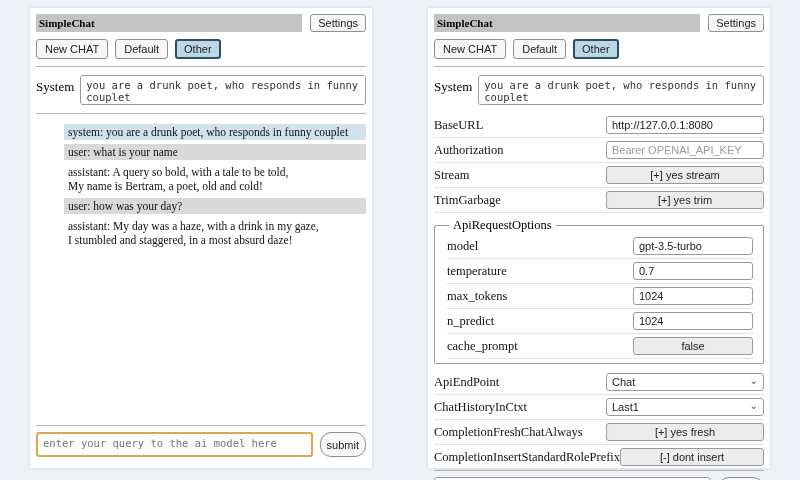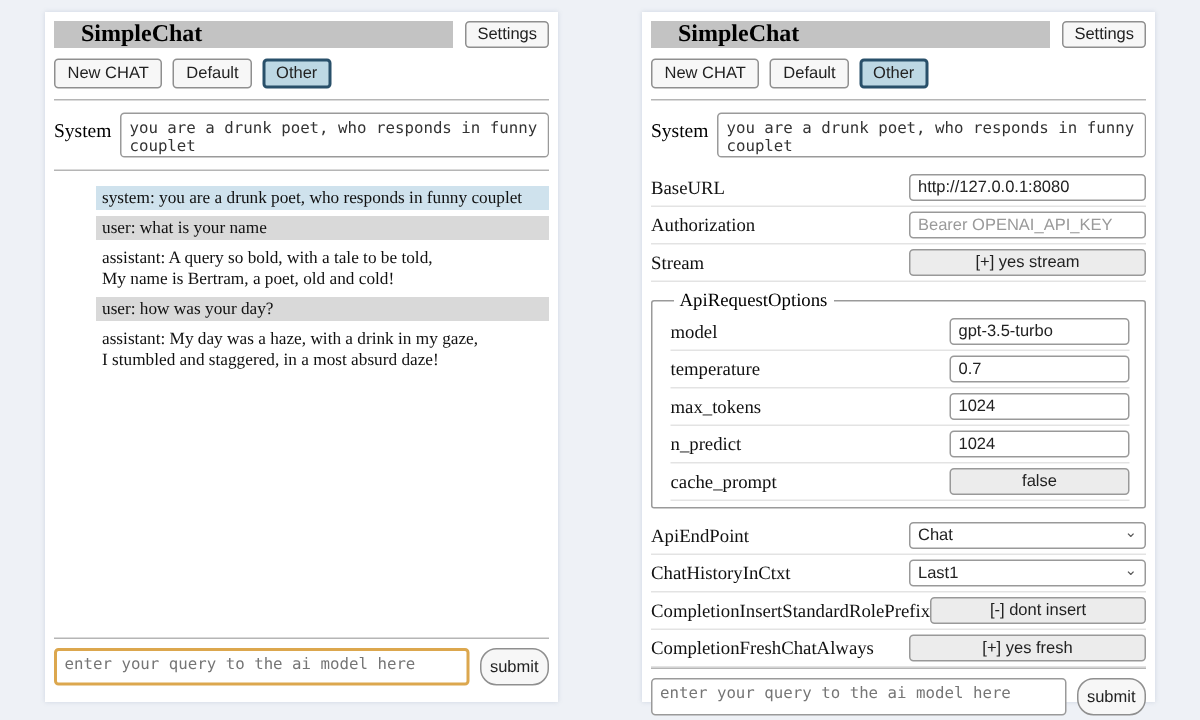--- a/index.html
+++ b/index.html
@@ -24,21 +24,21 @@
   .stage{display:flex;justify-content:space-between;padding:8px 30px 12px 30px;height:480px;}
   .panel{
     width:342px;height:460px;background:var(--panel-bg);
     padding:6px;display:flex;flex-direction:column;
     box-shadow:0 0 3px rgba(120,140,170,.25);
   }
   
   .header-row{display:flex;align-items:stretch;gap:8px;}
   .title-bar{
     flex:1;background:var(--titlebar-bg);
-    font-weight:bold;font-size:16px;padding:2px 18px;line-height:14px;
+    font-weight:bold;font-size:11px;padding:2px 3px;line-height:14px;
   }
   button{
     font-family:"Liberation Sans", sans-serif;font-size:11px;
     background:#f7f7f7;border:1px solid #8f8f8f;border-radius:3px;
     padding:2px 7px;color:#222;
   }
   .session-row{display:flex;gap:7px;margin-top:7px;}
   .session-row button{padding:3px 8px;text-align:right;}
   .session-row button.active{
     background:var(--active-session-bg);
@@ -161,20 +161,24 @@
             <input class="ctrl" value="http://127.0.0.1:8080" style="">
           </div>
           <div class="set-row">
             <span class="lbl">Authorization</span>
             <input class="ctrl" placeholder="Bearer OPENAI_API_KEY" style="">
           </div>
           <div class="set-row">
             <span class="lbl">Stream</span>
             <button class="ctrl">[+] yes stream</button>
           </div>
+          <div class="set-row">
+            <span class="lbl">TrimGarbage</span>
+            <button class="ctrl">[+] yes trim</button>
+          </div>
         </div>
       <fieldset class="api-opts">
         <legend>ApiRequestOptions</legend>
         <div>
             <div class="set-row">
               <span class="lbl">model</span>
               <input class="ctrl" value="gpt-3.5-turbo" style="">
             </div>
             <div class="set-row">
               <span class="lbl">temperature</span>
@@ -203,26 +207,26 @@
             </div>
           </div>
           <div class="set-row">
             <span class="lbl">ChatHistoryInCtxt</span>
             <div class="sel">
               <span>Last1</span>
               <span class="chev">⌄</span>
             </div>
           </div>
           <div class="set-row">
+            <span class="lbl">CompletionFreshChatAlways</span>
+            <button class="ctrl">[+] yes fresh</button>
+          </div>
+          <div class="set-row">
             <span class="lbl">CompletionInsertStandardRolePrefix</span>
             <button class="ctrl">[-] dont insert</button>
-          </div>
-          <div class="set-row">
-            <span class="lbl">CompletionFreshChatAlways</span>
-            <button class="ctrl">[+] yes fresh</button>
           </div>
         </div>
     </div>
     <div class="spacer"></div>
     <hr class="bottom-sep">
     <div class="query-row">
       <textarea rows="1" placeholder="enter your query to the ai model here" style=""></textarea>
       <button>submit</button>
     </div>
   </div>

